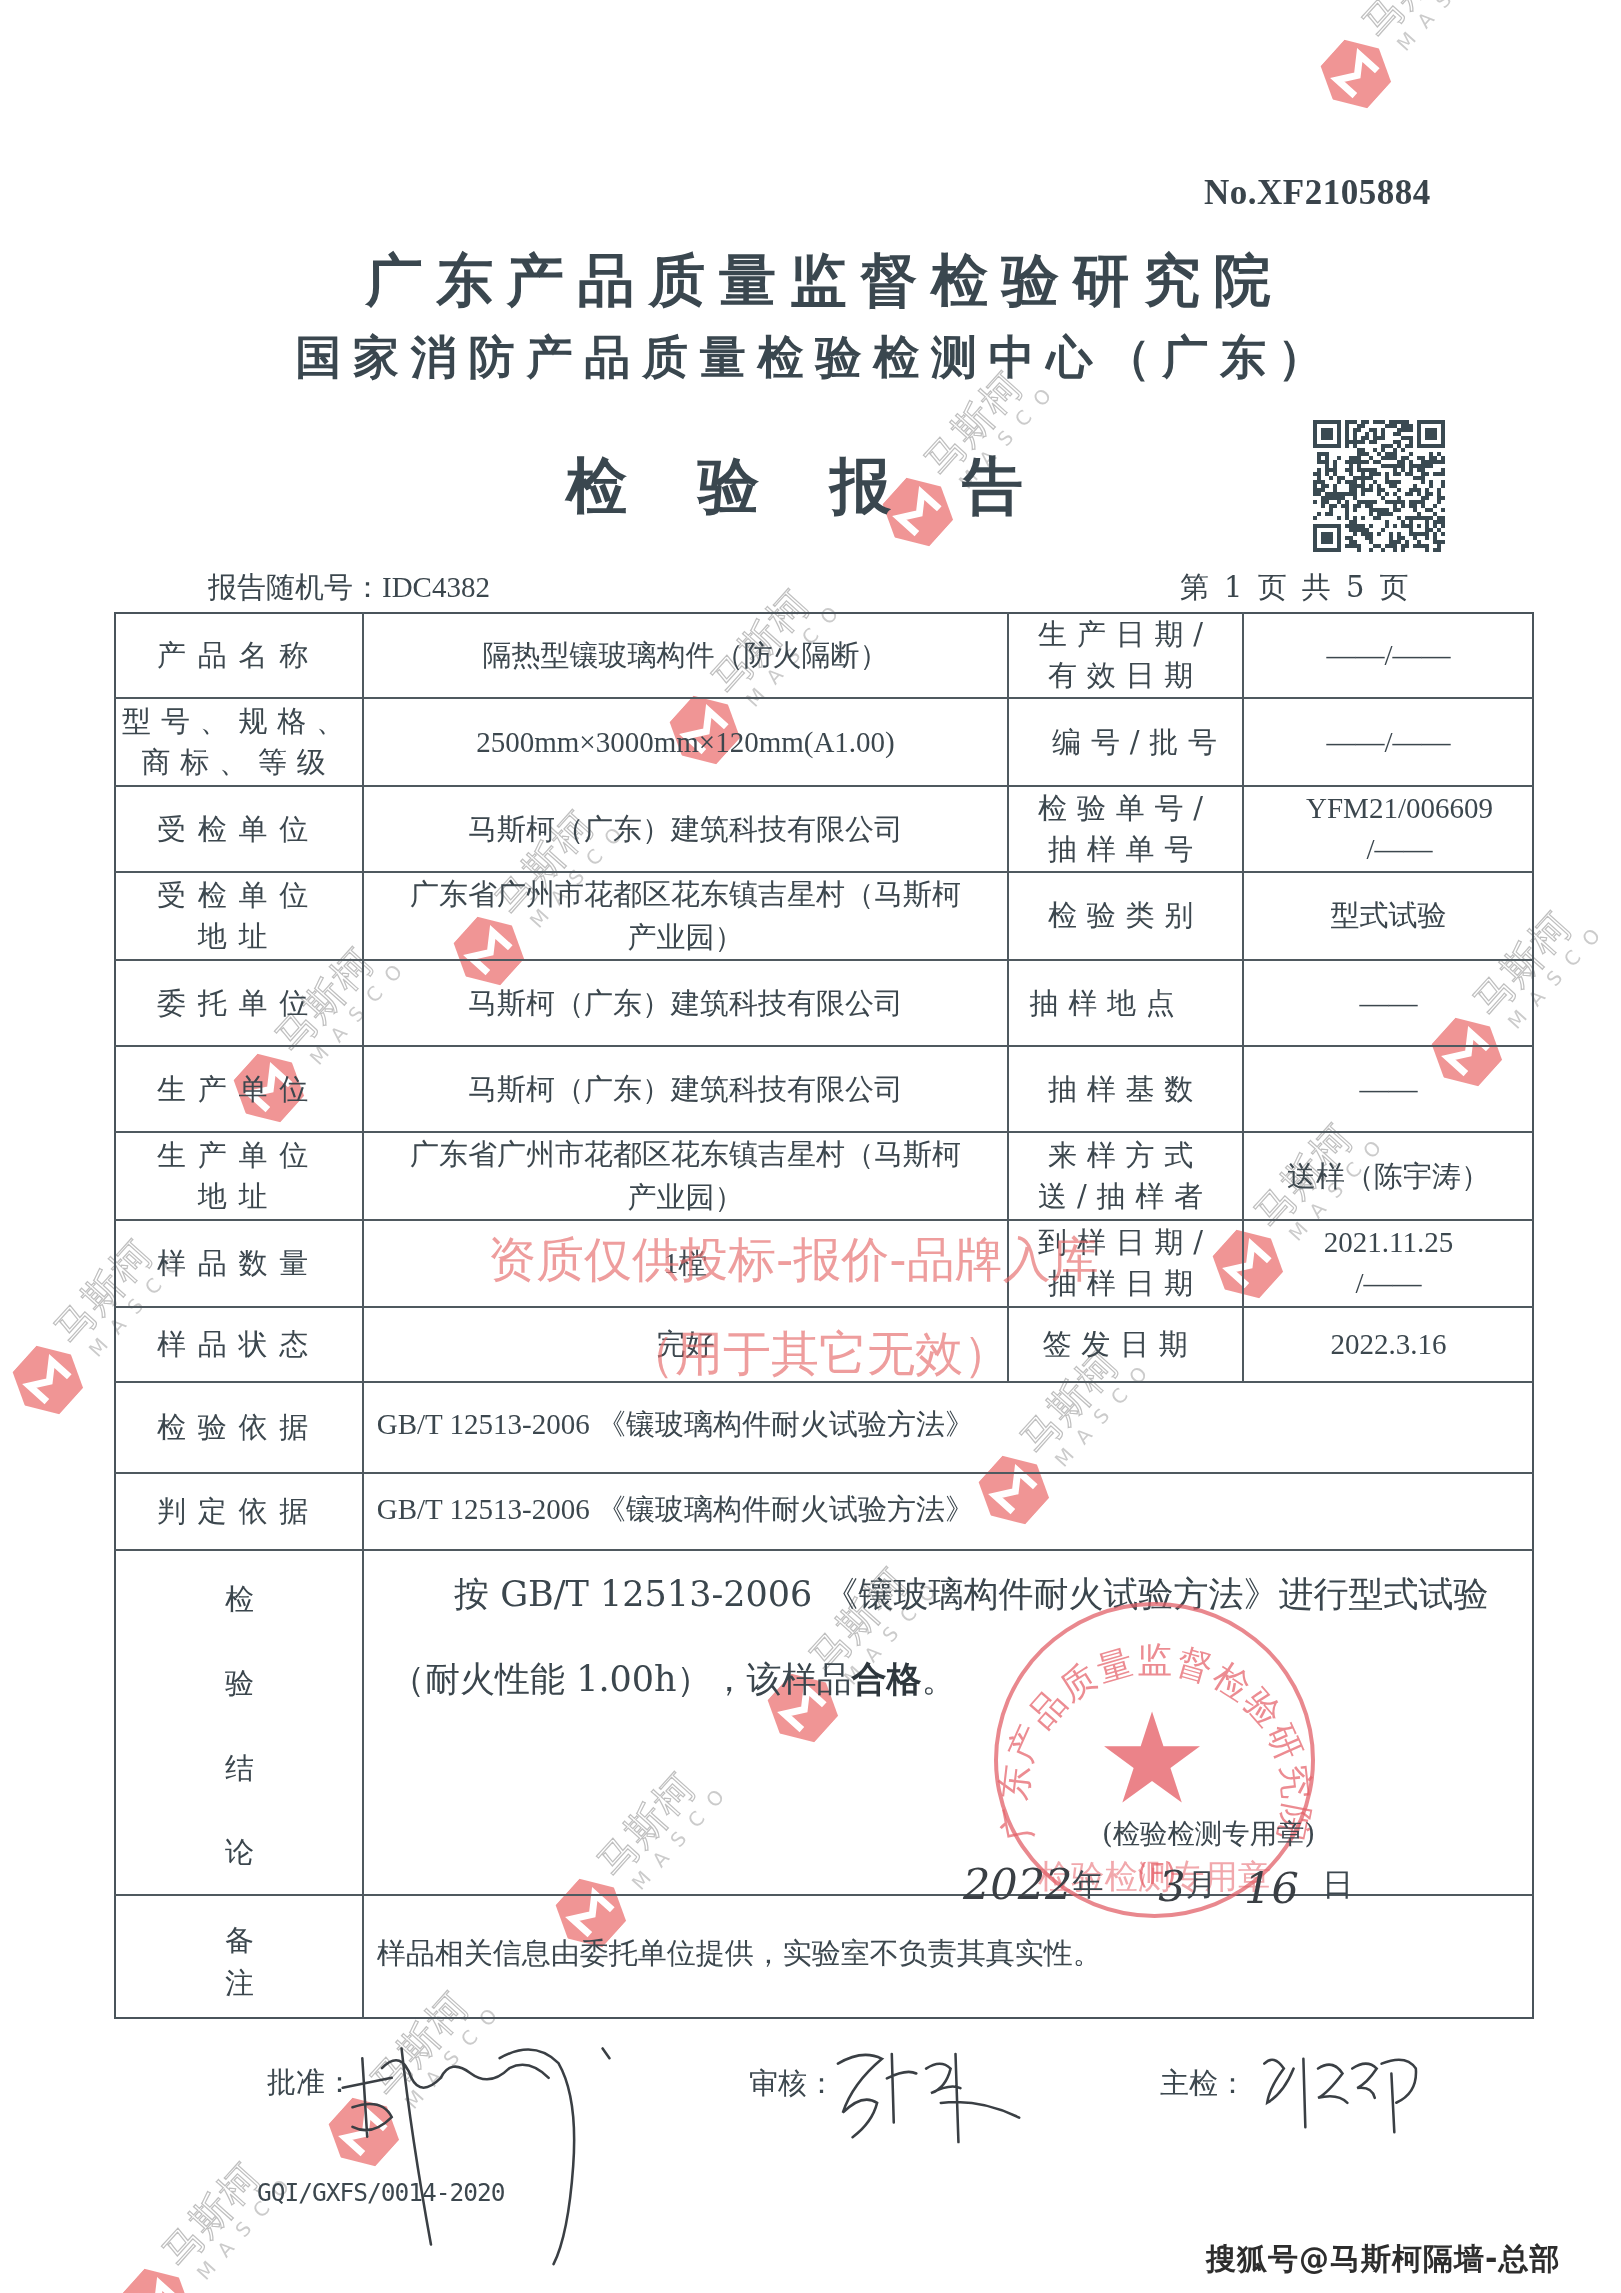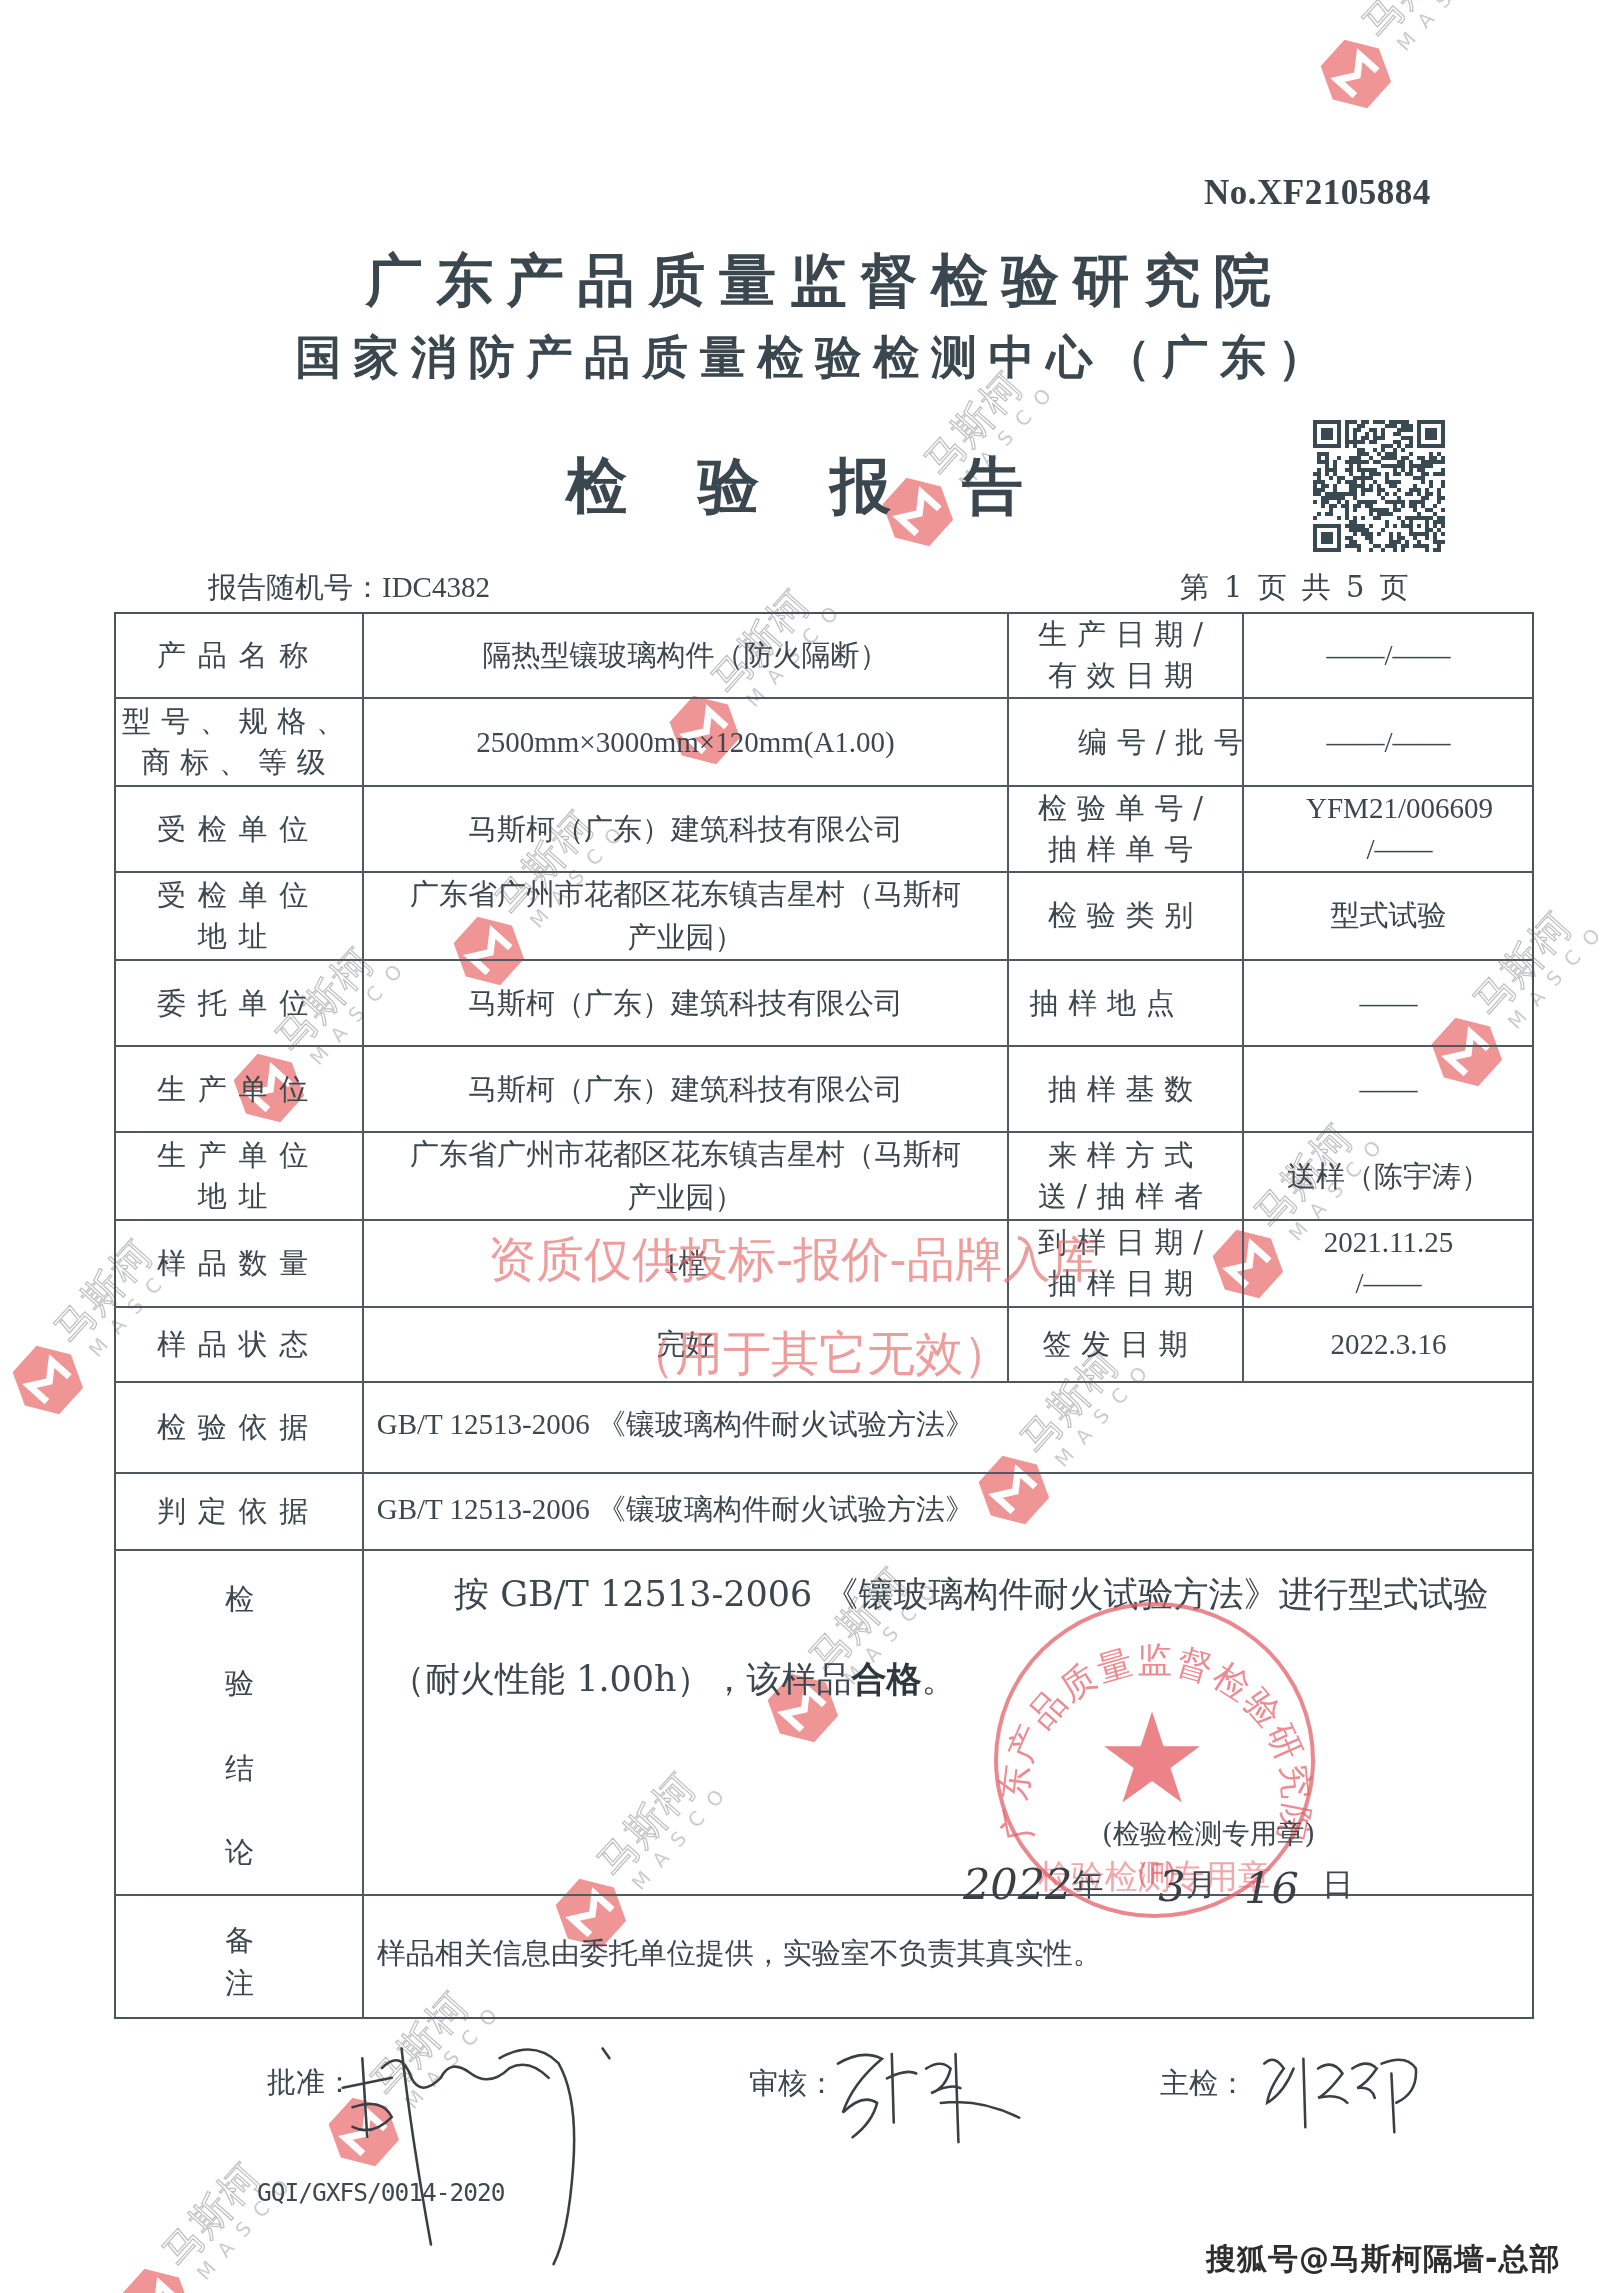--- a/index.html
+++ b/index.html
@@ -655,21 +655,21 @@
     <div class="vline" style="left:1007px; top:612px; height:770px;"></div>
     <div class="vline" style="left:1242px; top:612px; height:770px;"></div>
     <div class="cell label" style="left: 114px; top: 612px; width: 249px; height: 86px; white-space: pre-line;">产品名称</div>
     <div class="cell " style="left: 363px; top: 612px; width: 645px; height: 86px; white-space: pre-line;">隔热型镶玻璃构件（防火隔断）</div>
     <div class="cell label-sm" style="left: 1008px; top: 612px; width: 235px; height: 86px; white-space: pre-line;">生产日期/
 有效日期</div>
     <div class="cell val-serif" style="left: 1243px; top: 612px; width: 291px; height: 86px; white-space: pre-line;">——/——</div>
     <div class="cell label-sm" style="left: 114px; top: 698px; width: 249px; height: 88px; white-space: pre-line;">型号、规格、
 商标、等级</div>
     <div class="cell val-serif" style="left: 363px; top: 698px; width: 645px; height: 88px; white-space: pre-line;">2500mm×3000mm×120mm(A1.00)</div>
-    <div class="cell label-sm" style="left: 1008px; top: 698px; width: 263px; height: 88px; white-space: pre-line; margin-left: 26px;">编号/批号</div>
+    <div class="cell label-sm" style="left: 1008px; top: 698px; width: 263px; height: 88px; white-space: pre-line;">编号/批号</div>
     <div class="cell val-serif" style="left: 1243px; top: 698px; width: 291px; height: 88px; white-space: pre-line;">——/——</div>
     <div class="cell label" style="left: 114px; top: 786px; width: 249px; height: 86px; white-space: pre-line;">受检单位</div>
     <div class="cell " style="left: 363px; top: 786px; width: 645px; height: 86px; white-space: pre-line;">马斯柯（广东）建筑科技有限公司</div>
     <div class="cell label-sm" style="left: 1008px; top: 786px; width: 235px; height: 86px; white-space: pre-line;">检验单号/
 抽样单号</div>
     <div class="cell val-serif" style="left: 1243px; top: 786px; width: 291px; height: 86px; white-space: pre-line; padding-left: 22px;">YFM21/006609
 /——</div>
     <div class="cell label" style="left: 114px; top: 872px; width: 249px; height: 87px; white-space: pre-line;">受检单位
 地址</div>
     <div class="cell " style="left: 363px; top: 872px; width: 645px; height: 87px; line-height: 43px; white-space: pre-line;">广东省广州市花都区花东镇吉星村（马斯柯

